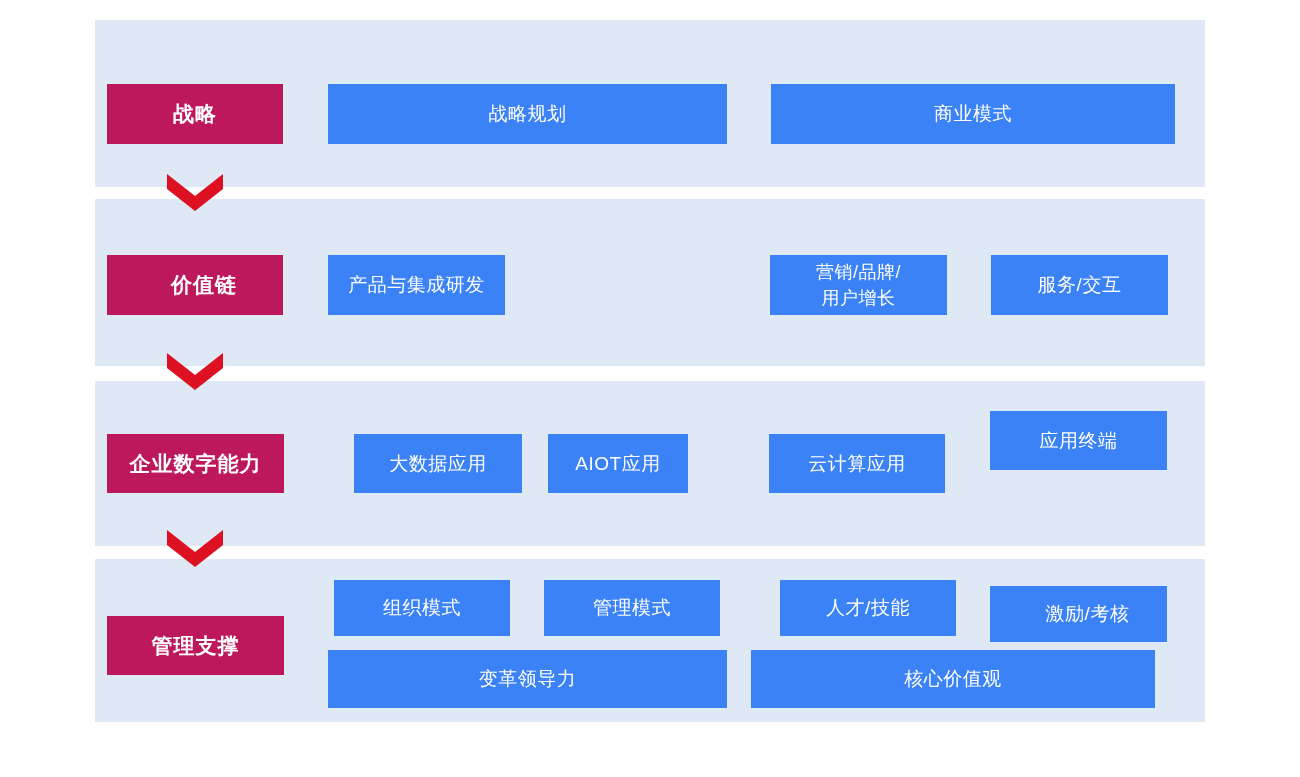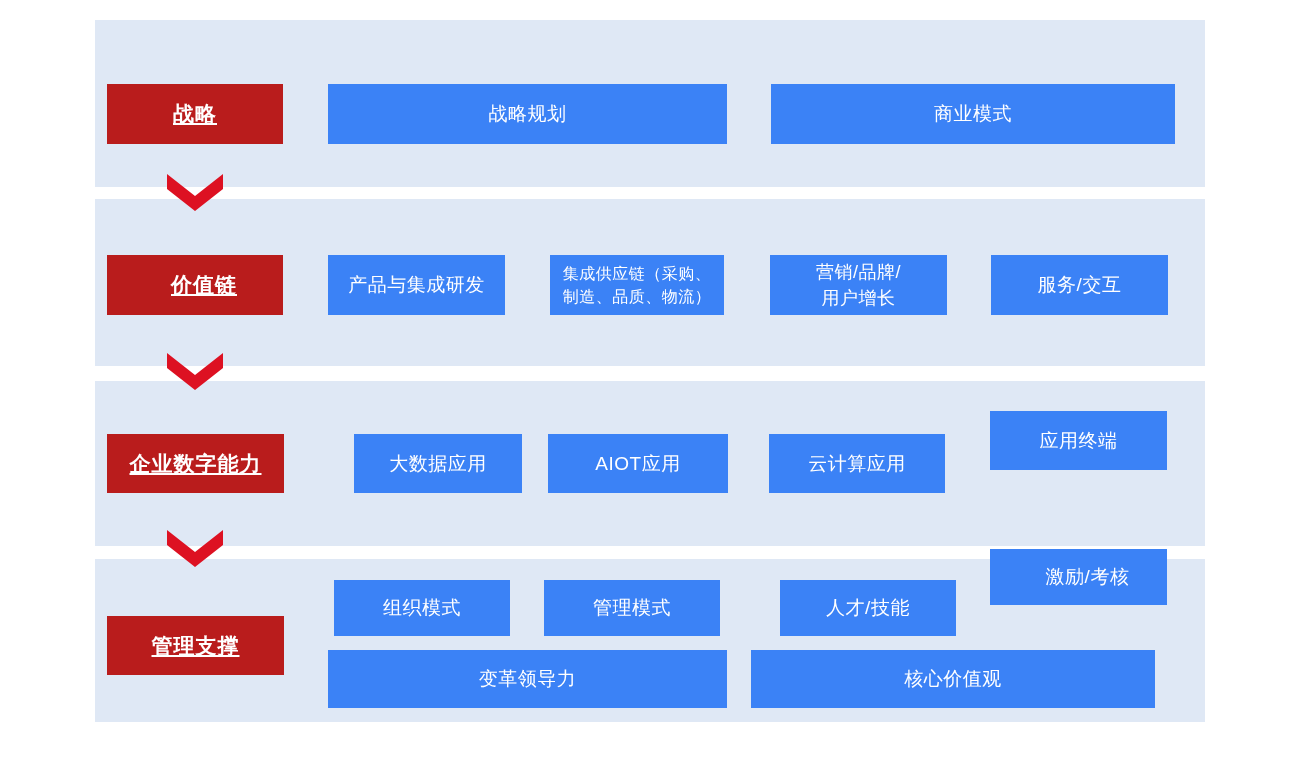--- a/index.html
+++ b/index.html
@@ -42,25 +42,24 @@
     align-items: center;
     justify-content: center;
     text-align: center;
     color: #ffffff;
     line-height: 1.32;
     box-sizing: border-box;
     padding: 2px 6px;
     white-space: pre-line;
   }
   .box.primary {
-    background: #b91c1c;
+    background: #be185d;
     font-weight: bold;
     font-size: 21px;
     letter-spacing: 1px;
-    text-decoration: underline;
   }
   .box.item {
     background: #3b82f6;
     font-size: 19px;
     font-weight: 400;
     letter-spacing: 0.5px;
   }
   .box.item.small {
     font-size: 16px;
     line-height: 1.45;
@@ -97,41 +96,39 @@
       <polygon points="0,0 28,22 56,0 56,15 28,37 0,15" fill="#dd1122"></polygon>
     </svg>
   </div>
 
   <div class="band band-2"></div>
 
   <div class="box primary" style="left:107px; top:255px; width:176px; height:60px;padding-left:24px;">价值链</div>
 
   <div class="box item" style="left:328px; top:255px; width:177px; height:60px;">产品与集成研发</div>
 
-  <div class="box item small" style="left:550px; top:255px; width:174px; height:60px;">集成供应链（采购、
-制造、品质、物流）</div>
 
   <div class="box item dual" style="left:770px; top:255px; width:177px; height:60px;">营销/品牌/
 用户增长</div>
 
   <div class="box item" style="left:991px; top:255px; width:177px; height:60px;">服务/交互</div>
 
   <div class="chevron" style="left:167px; top:353px;">
     <svg viewBox="0 0 56 37" preserveAspectRatio="none" aria-hidden="true">
       <polygon points="0,0 28,22 56,0 56,15 28,37 0,15" fill="#dd1122"></polygon>
     </svg>
   </div>
 
   <div class="band band-3"></div>
 
   <div class="box primary" style="left:107px; top:434px; width:177px; height:59px;">企业数字能力</div>
 
   <div class="box item" style="left:328px; top:434px; width:168px; height:59px;margin-left:26px;">大数据应用</div>
 
-  <div class="box item" style="left:548px; top:434px; width:180px; height:59px;">AIOT应用</div>
+  <div class="box item" style="left:548px; top:434px; width:140px; height:59px;">AIOT应用</div>
 
   <div class="box item" style="left:769px; top:434px; width:176px; height:59px;">云计算应用</div>
 
   <div class="box item" style="left:990px; top:411px; width:177px; height:59px;">应用终端</div>
 
   <div class="chevron" style="left:167px; top:530px;">
     <svg viewBox="0 0 56 37" preserveAspectRatio="none" aria-hidden="true">
       <polygon points="0,0 28,22 56,0 56,15 28,37 0,15" fill="#dd1122"></polygon>
     </svg>
   </div>
@@ -139,19 +136,19 @@
   <div class="band band-4"></div>
 
   <div class="box primary" style="left:107px; top:616px; width:177px; height:59px;">管理支撑</div>
 
   <div class="box item" style="left:334px; top:580px; width:176px; height:56px;">组织模式</div>
 
   <div class="box item" style="left:544px; top:580px; width:176px; height:56px;">管理模式</div>
 
   <div class="box item" style="left:780px; top:580px; width:176px; height:56px;">人才/技能</div>
 
-  <div class="box item" style="left:990px; top:549px; width:177px; height:56px;padding-left:24px;">激励/考核</div>
+  <div class="box item" style="left:990px; top:586px; width:177px; height:56px;padding-left:24px;">激励/考核</div>
 
   <div class="box item" style="left:328px; top:650px; width:399px; height:58px;">变革领导力</div>
 
   <div class="box item" style="left:751px; top:650px; width:404px; height:58px;">核心价值观</div>
 
 </div>
 
 </body></html>

